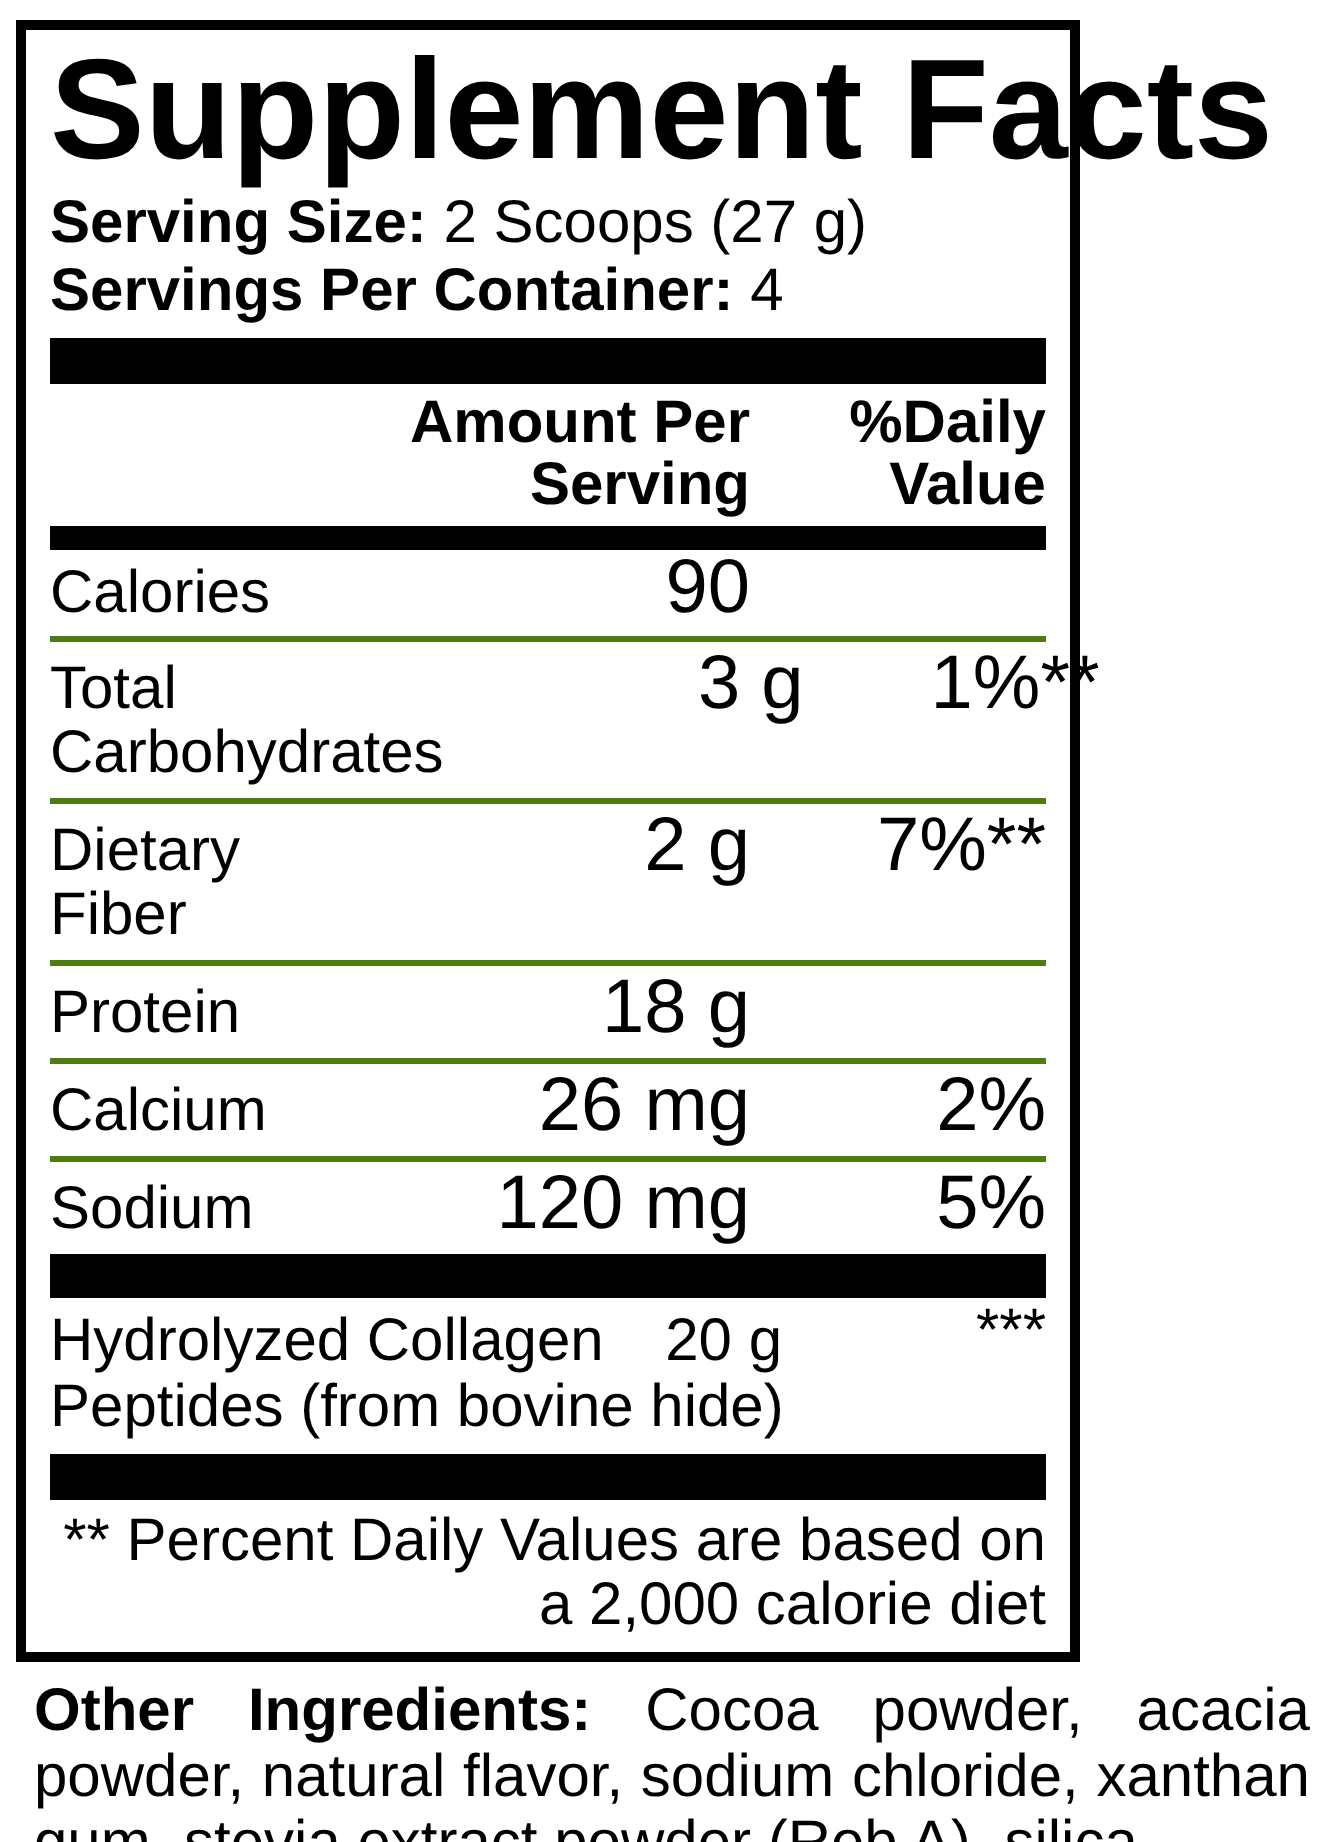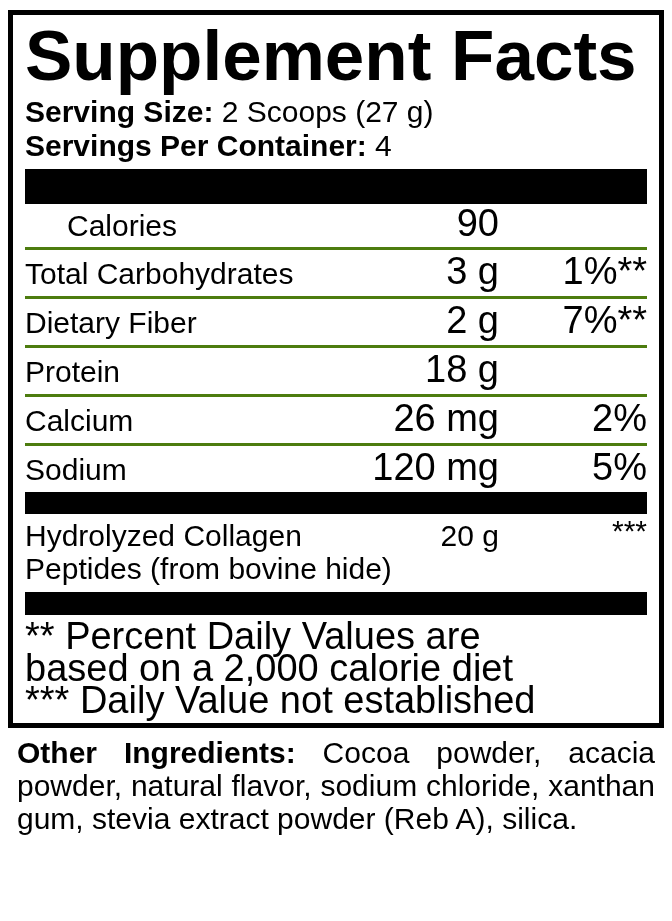--- a/index.html
+++ b/index.html
@@ -13,21 +13,21 @@
     color: #000000;
     -webkit-font-smoothing: antialiased;
   }
   .page {
     width: 672px;
     height: 921px;
     background: #ffffff;
   }
   .facts-box {
     box-sizing: border-box;
-    width: 656px;
+    width: 532px;
     margin: 10px 8px 0 8px;
     border: 5px solid #000000;
     padding: 0 12px;
     background: #ffffff;
   }
   .title {
     font-size: 71px;
     font-weight: bold;
     line-height: 74px;
     letter-spacing: 0px;
@@ -59,21 +59,21 @@
     font-size: 30px;
     line-height: 31px;
     text-align: right;
   }
   .nrow {
     display: grid;
     grid-template-columns: 1fr 180px 148px;
     padding: 5px 0 6px 0;
     align-items: baseline;
   }
-  .nrow.first { padding: 3px 0 5px 0; margin-left: 42px; }
+  .nrow.first { padding: 3px 0 5px 0; }
   .nrow.bordered { border-top: 3px solid #4d7c0f; }
   .nname {
     font-size: 30px;
     line-height: 32px;
     text-align: left;
   }
   .namount, .ndv {
     font-size: 38px;
     line-height: 32px;
     text-align: right;
@@ -83,37 +83,38 @@
     padding: 5px 0 7px 0;
   }
   .collagen-name {
     font-size: 30px;
     line-height: 33px;
     max-width: 385px;
   }
   .collagen-amount {
     position: absolute;
     top: 5px;
-    right: 148px;
+    right: 132px;
     font-size: 30px;
     line-height: 33px;
   }
   .collagen-dv {
     position: absolute;
     top: 0px;
     right: 0;
     font-size: 30px;
     line-height: 33px;
   }
   .footnotes {
     padding: 5px 0 7px 0;
   }
   .footnote {
-    font-size: 38px;
+    font-size: 30px;
     line-height: 32px;
+    text-align: right;
   }
   .footnote.wrapped { max-width: 560px; }
   .other-ingredients {
     margin: 8px 8px 17px 8px;
     padding: 0 9px;
     font-size: 30px;
     line-height: 33px;
     text-align: justify;
   }
   .other-ingredients b { font-weight: bold; }
@@ -133,20 +134,25 @@
         <span>2 Scoops (27 g)</span>
       </div>
       <div class="serving-line">
         <b>Servings Per Container:</b>
         <span>4</span>
       </div>
     </div>
 
     <div class="rule-heavy"></div>
 
+    <div class="hdr-row">
+      <span></span>
+      <span class="hdr-cell">Amount Per Serving</span>
+      <span class="hdr-cell">%Daily Value</span>
+    </div>
 
     <div class="rule-medium"></div>
 
     <div>
       <div class="nrow first">
         <span class="nname">Calories</span>
         <span class="namount">90</span>
         <span class="ndv"></span>
       </div>
       <div class="nrow bordered">
@@ -181,21 +187,20 @@
     <div class="collagen-row">
       <div class="collagen-name">Hydrolyzed Collagen Peptides (from bovine hide)</div>
       <span class="collagen-amount">20 g</span>
       <span class="collagen-dv">***</span>
     </div>
 
     <div class="rule-heavy"></div>
 
     <div class="footnotes">
       <div class="footnote wrapped">** Percent Daily Values are based on a 2,000 calorie diet</div>
-      <div class="footnote">*** Daily Value not established</div>
     </div>
 
   </div>
 
   <div class="other-ingredients">
     <b>Other Ingredients:</b>
     <span>Cocoa powder, acacia powder, natural flavor, sodium chloride, xanthan gum, stevia extract powder (Reb A), silica.</span>
   </div>
 
 </div>

